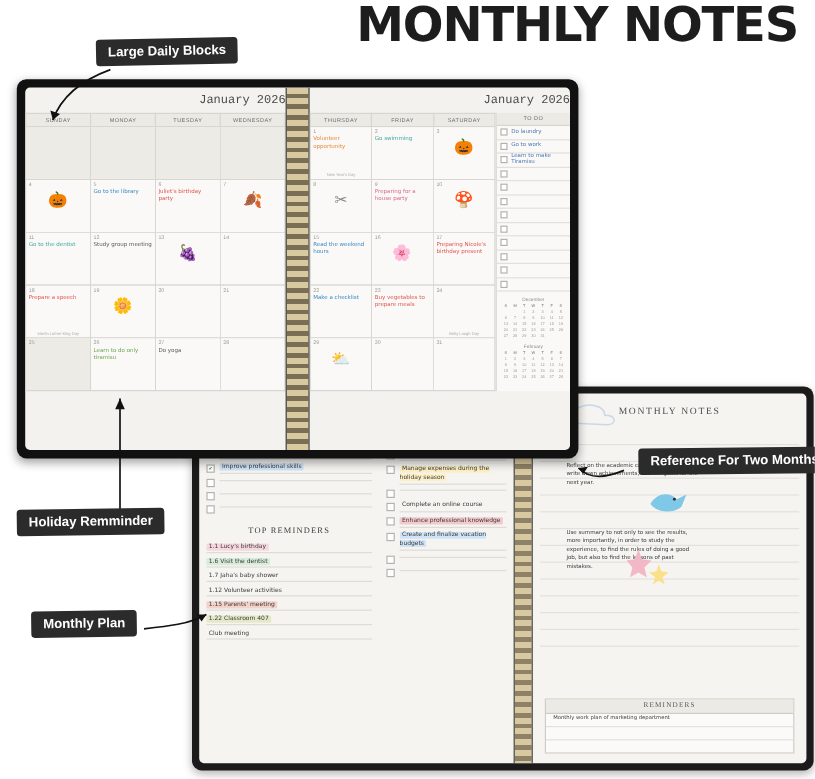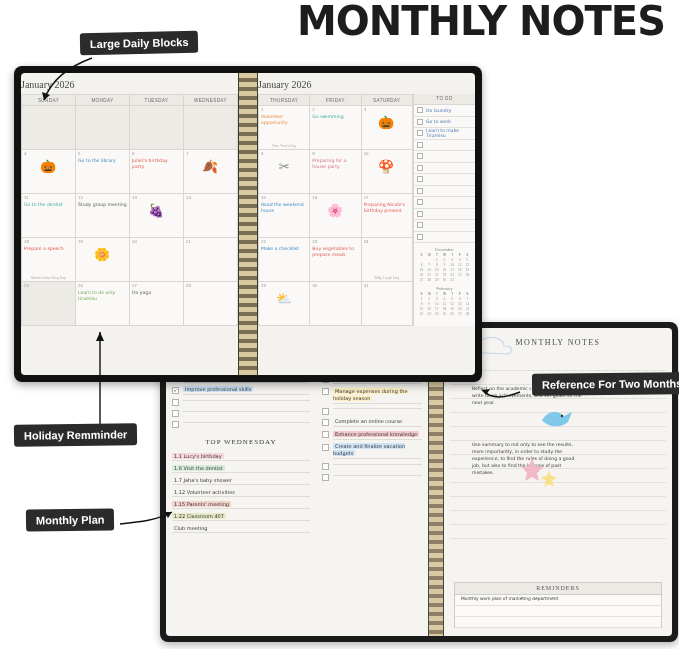--- a/index.html
+++ b/index.html
@@ -66,25 +66,25 @@
     background:repeating-linear-gradient(to bottom,#d9c9a0 0 5px,#7a6f55 5px 9px);
     border-left:1px solid #3a3a33;
     border-right:1px solid #3a3a33;
   }
   .page{
     flex:1 1 auto;
     position:relative;
     overflow:hidden;
   }
   .month-head{
-    text-align:left;
+    text-align:right;
     font-size:10px;
     color:#4a4a4a;
     padding:6px 0 4px 0;
-    font-family:Liberation Serif, serif;
+    font-family:Liberation Mono, monospace;
   }
 
   
   table.cal{
     border-collapse:collapse;
     width:100%;
     table-layout:fixed;
   }
   table.cal th{
     font-size:4.6px;
@@ -626,21 +626,21 @@
           </div>
           <div class="chk-row">
             <span class="chk-box"></span>
             <span class="chk-line"></span>
           </div>
           <div class="chk-row">
             <span class="chk-box"></span>
             <span class="chk-line"></span>
           </div>
         </div>
-      <div class="prio-title">TOP WEDNESDAY</div>
+      <div class="prio-title">TOP REMINDERS</div>
       <div id="prio-list">
           <div class="prio-row"><span class="hl" style="background:#f6d7dd">1.1 Lucy's birthday</span></div>
           <div class="prio-row"><span class="hl" style="background:#d7ecd9">1.6 Visit the dentist</span></div>
           <div class="prio-row"><span class="hl">1.7 Jaha's baby shower</span></div>
           <div class="prio-row"><span class="hl">1.12 Volunteer activities</span></div>
           <div class="prio-row"><span class="hl" style="background:#f3d2c9">1.15 Parents' meeting</span></div>
           <div class="prio-row"><span class="hl" style="background:#e6e9c7">1.22 Classroom 407</span></div>
           <div class="prio-row"><span class="hl">Club meeting</span></div>
         </div>
     </div>

